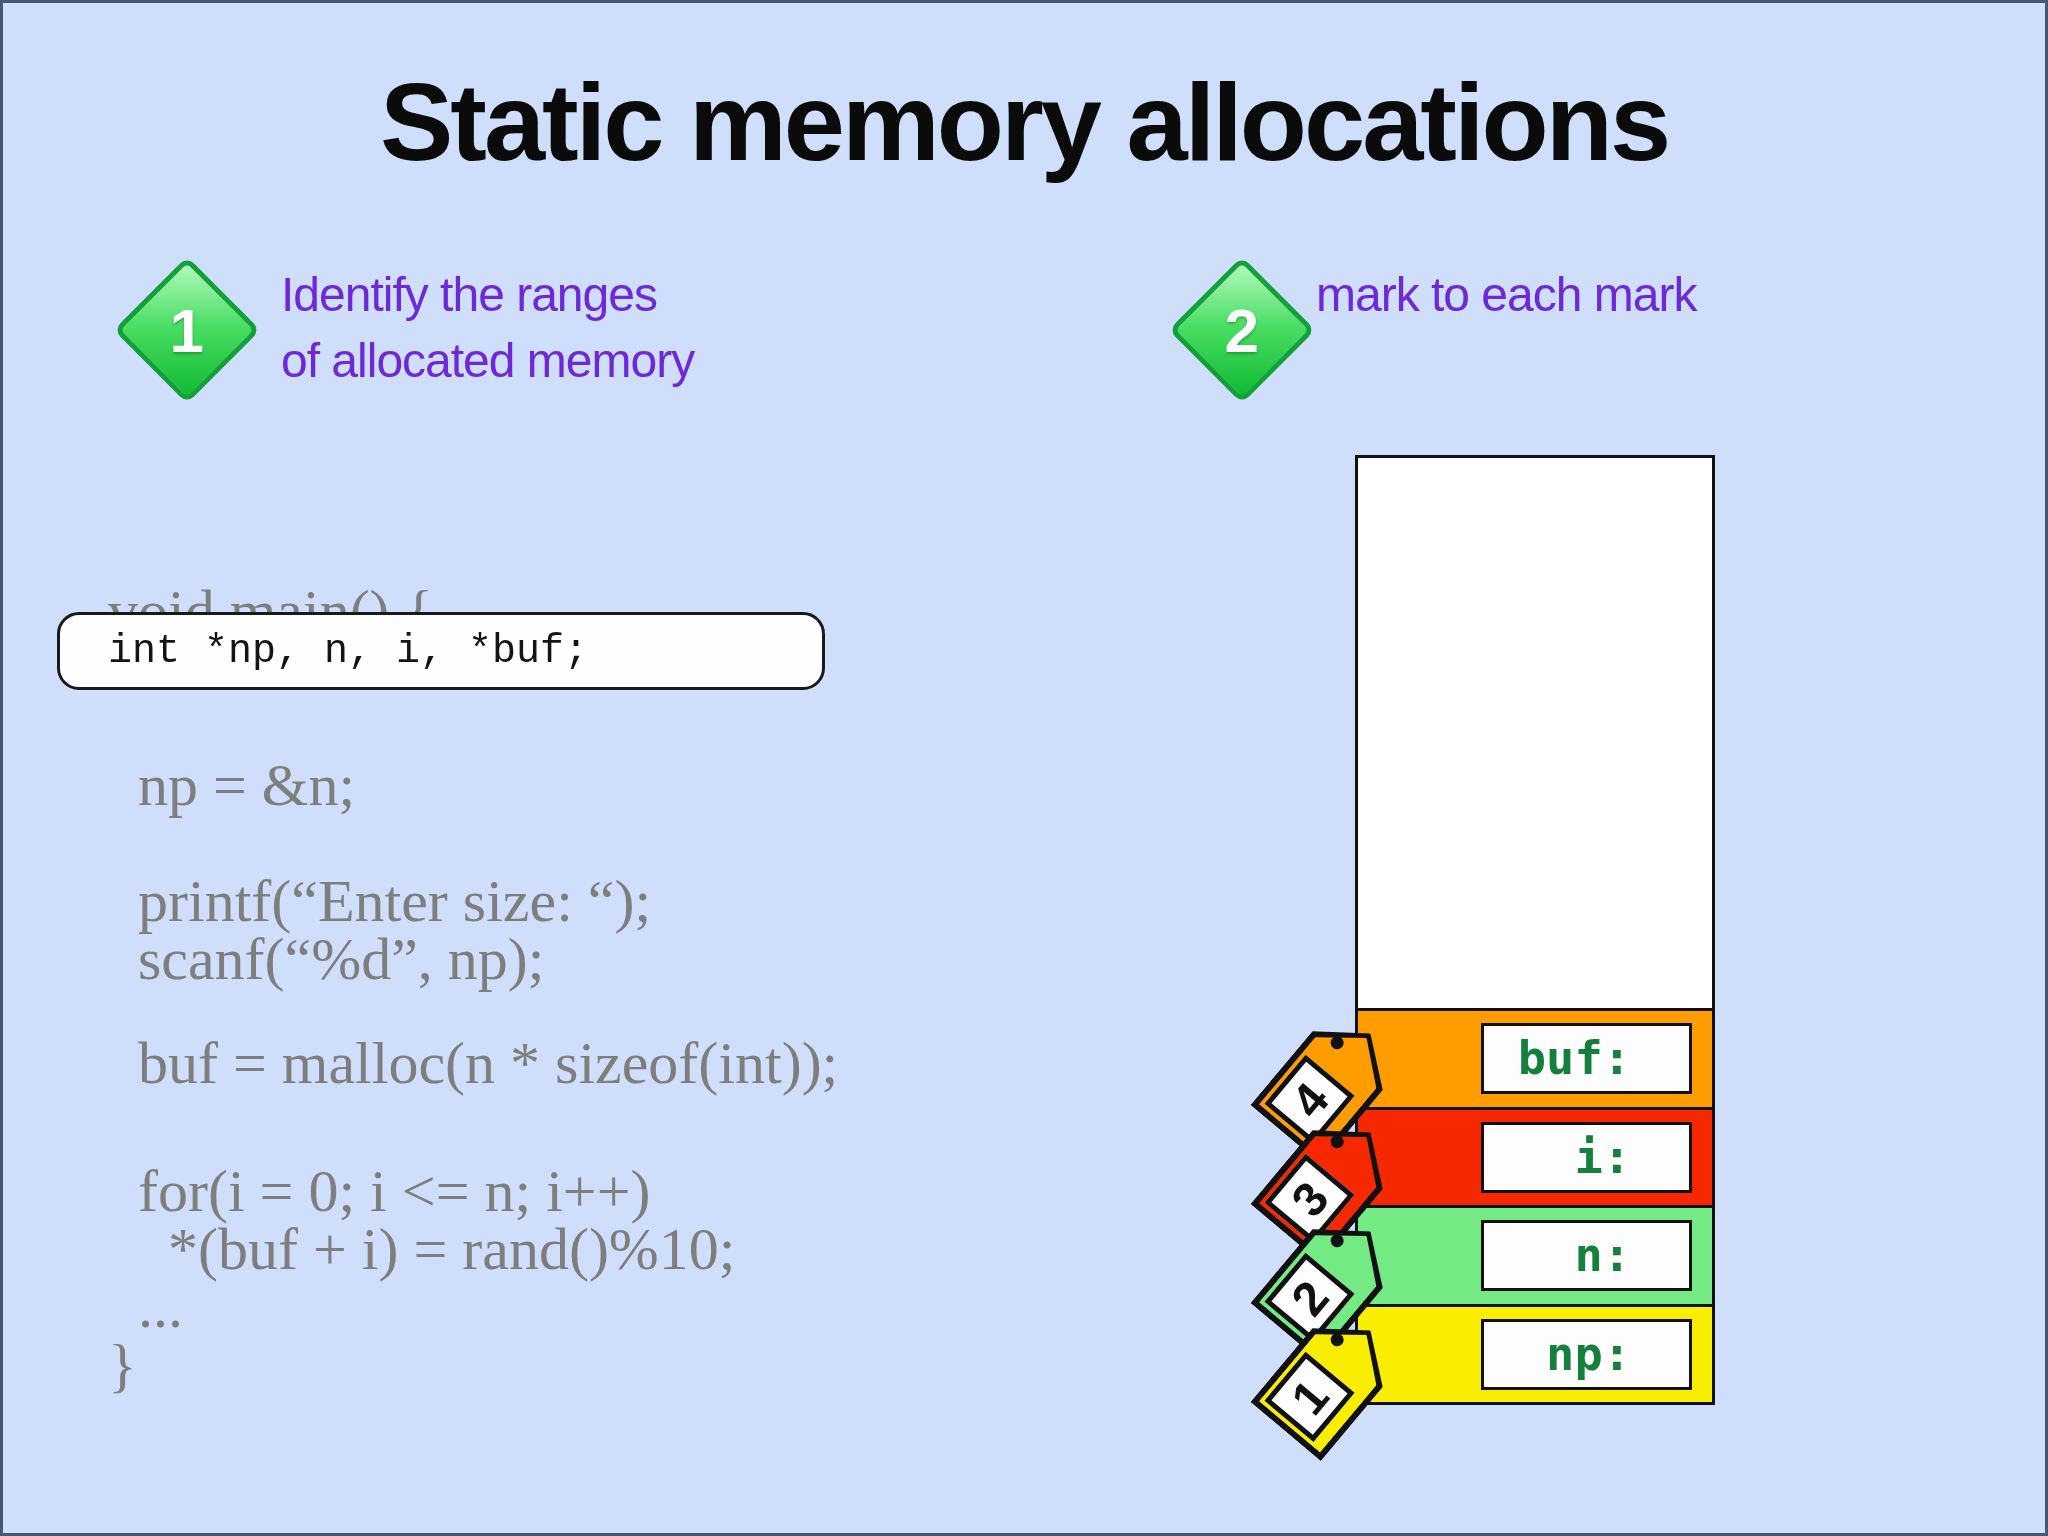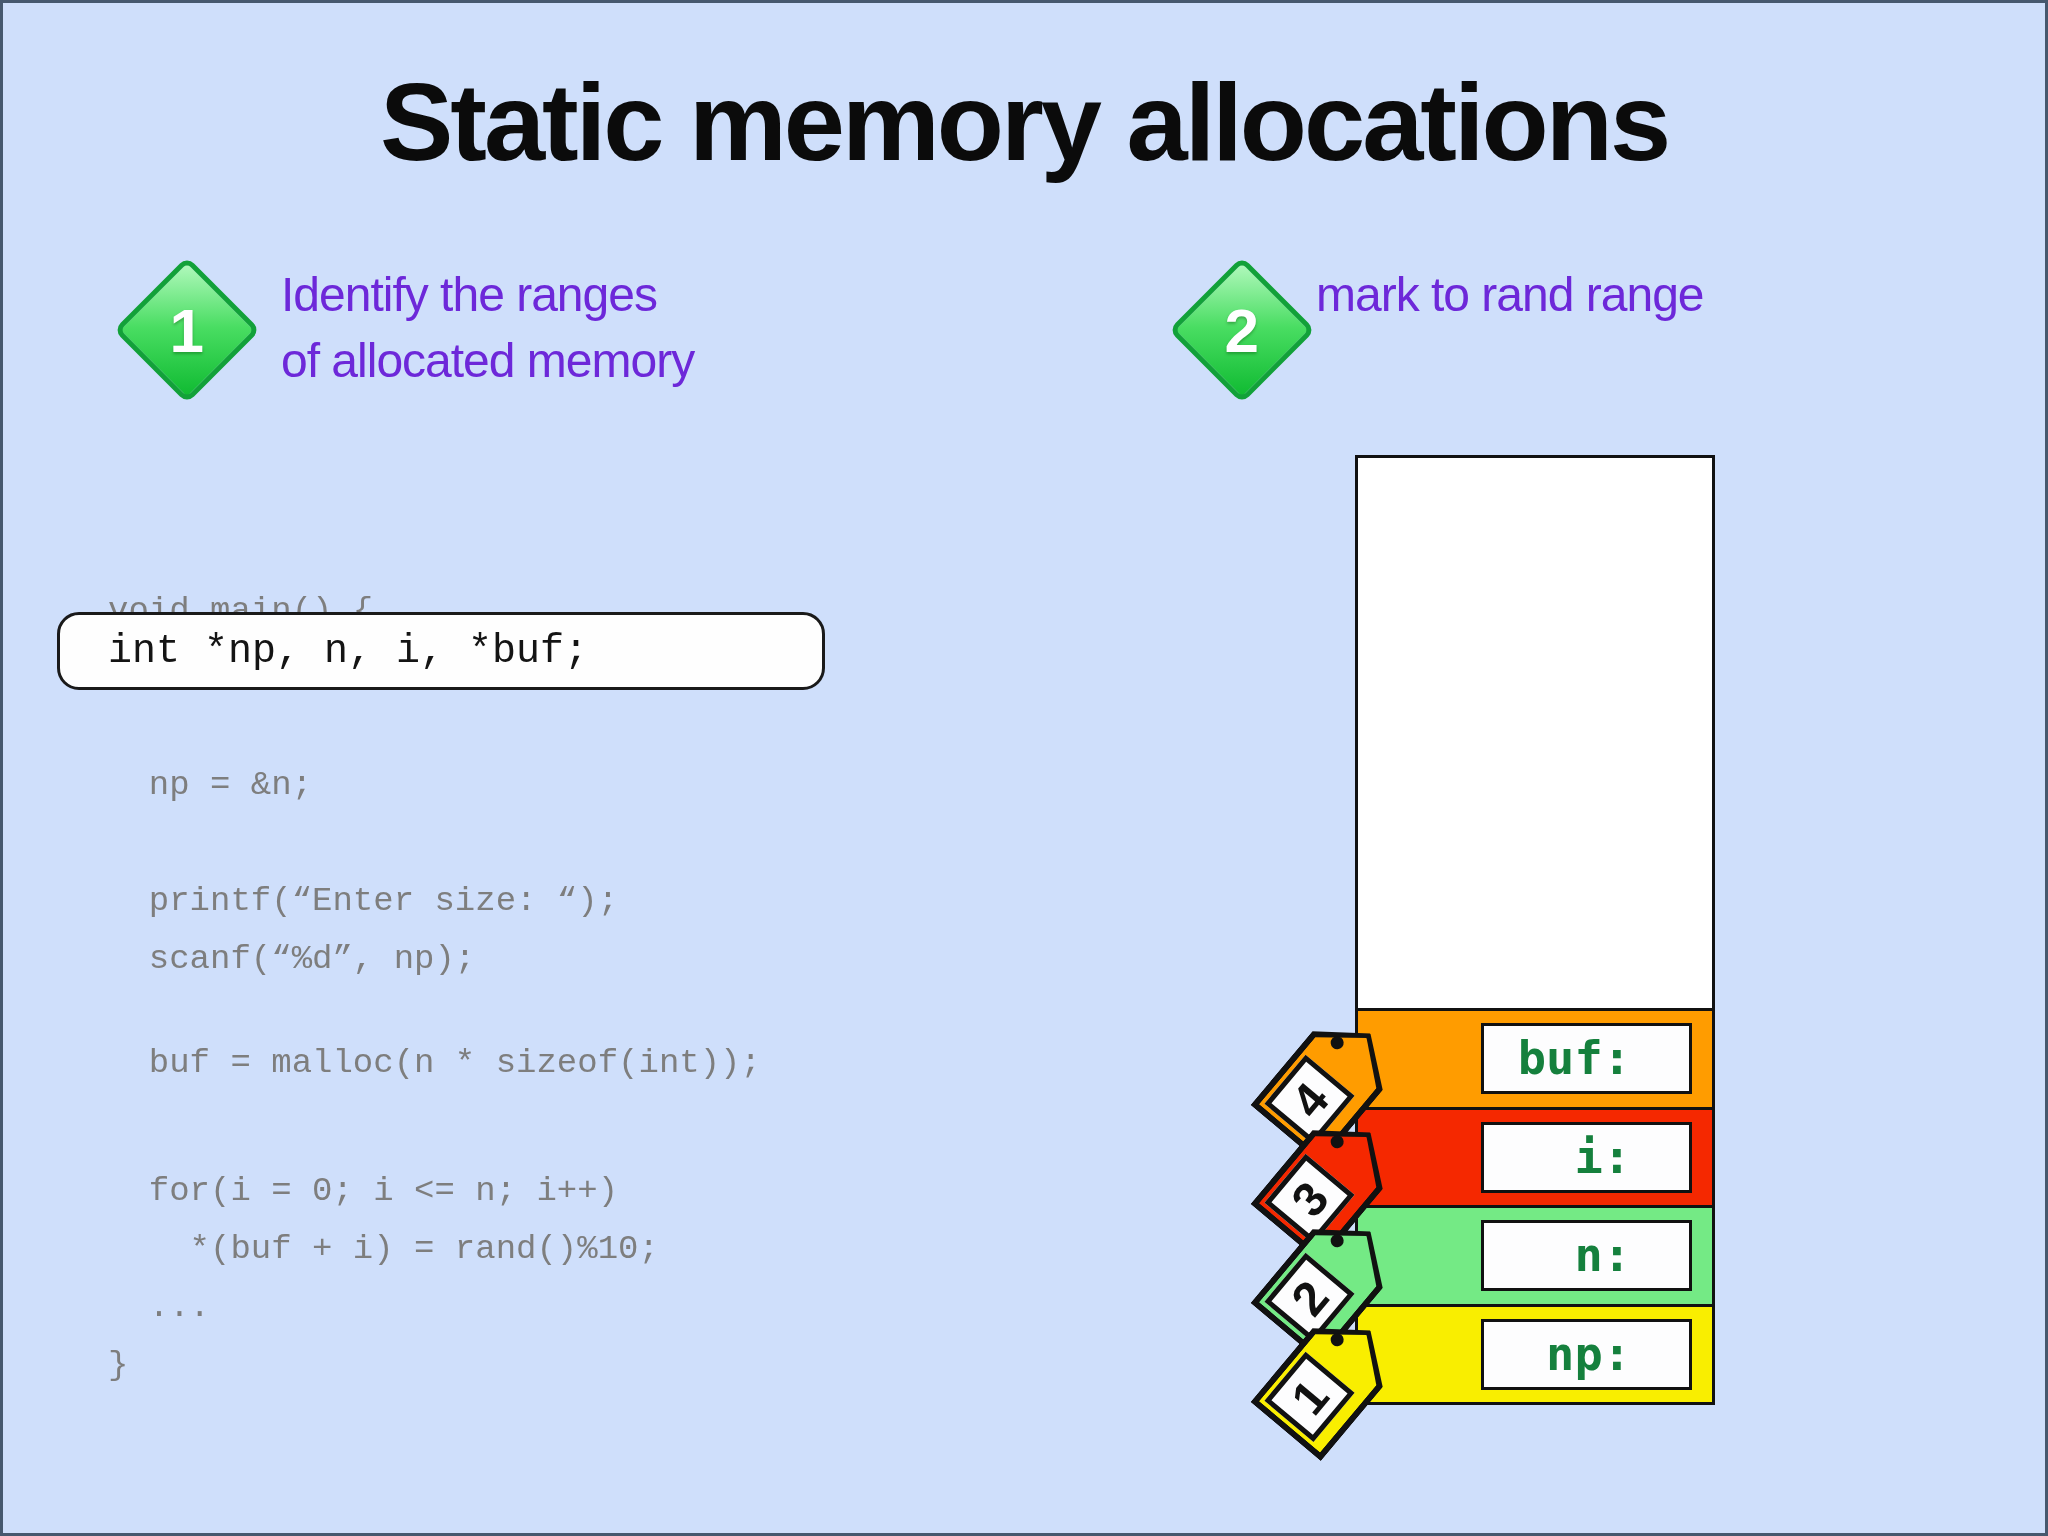--- a/index.html
+++ b/index.html
@@ -18,22 +18,22 @@
   .diamond span{transform:rotate(-45deg);color:#fff;font-weight:bold;font-size:62px;
                 text-shadow:0 2px 3px rgba(0,70,0,.35);}
   .d1{left:135px;top:278px;}
   .d2{left:1190px;top:278px;}
 
   .step-text{position:absolute;top:262px;font-size:48px;line-height:66px;color:#6d28d9;letter-spacing:-1px;}
   .st1{left:281px;}
   .st2{left:1316px;}
 
   
-  .code-line{position:absolute;white-space:pre;font-family:Liberation Mono, monospace;
-             font-size:34px;line-height:58px;}
+  .code-line{position:absolute;white-space:pre;font-family:Liberation Serif, serif;
+             font-size:60px;line-height:58px;}
   .code-muted{color:#7E7E7E;}
   .int-box{position:absolute;left:57px;top:612px;width:768px;height:78px;box-sizing:border-box;
            background:#FEFEFE;border:3px solid #1a1a1a;border-radius:22px;
            display:flex;align-items:center;padding-left:48px;
            font-family:"Liberation Mono","DejaVu Sans Mono",monospace;font-size:40px;white-space:pre;color:#141414;}
 
   
   .memcol{position:absolute;left:1355px;top:455px;width:360px;height:950px;box-sizing:border-box;
           border:3px solid #111;background:#fff;display:flex;flex-direction:column;}
   .mem-empty{height:550px;background:#FFFFFF;}
@@ -66,21 +66,21 @@
   </div>
   <div class="step-text st1">
     <div>Identify the ranges</div>
     <div>of allocated memory</div>
   </div>
 
   <div class="diamond d2">
     <span>2</span>
   </div>
   <div class="step-text st2">
-    <div>mark to rand range</div>
+    <div>mark to each mark</div>
   </div>
 
   <div id="code">
       <div class="code-line code-muted" style="left: 108px; top: 582px;">void main() {</div>
       <div class="int-box">int *np, n, i, *buf;</div>
       <div class="code-line code-muted" style="left: 108px; top: 756px;">  np = &amp;n;</div>
       <div class="code-line code-muted" style="left: 108px; top: 872px;">  printf(“Enter size: “);</div>
       <div class="code-line code-muted" style="left: 108px; top: 930px;">  scanf(“%d”, np);</div>
       <div class="code-line code-muted" style="left: 108px; top: 1034px;">  buf = malloc(n * sizeof(int));</div>
       <div class="code-line code-muted" style="left: 108px; top: 1162px;">  for(i = 0; i &lt;= n; i++)</div>

